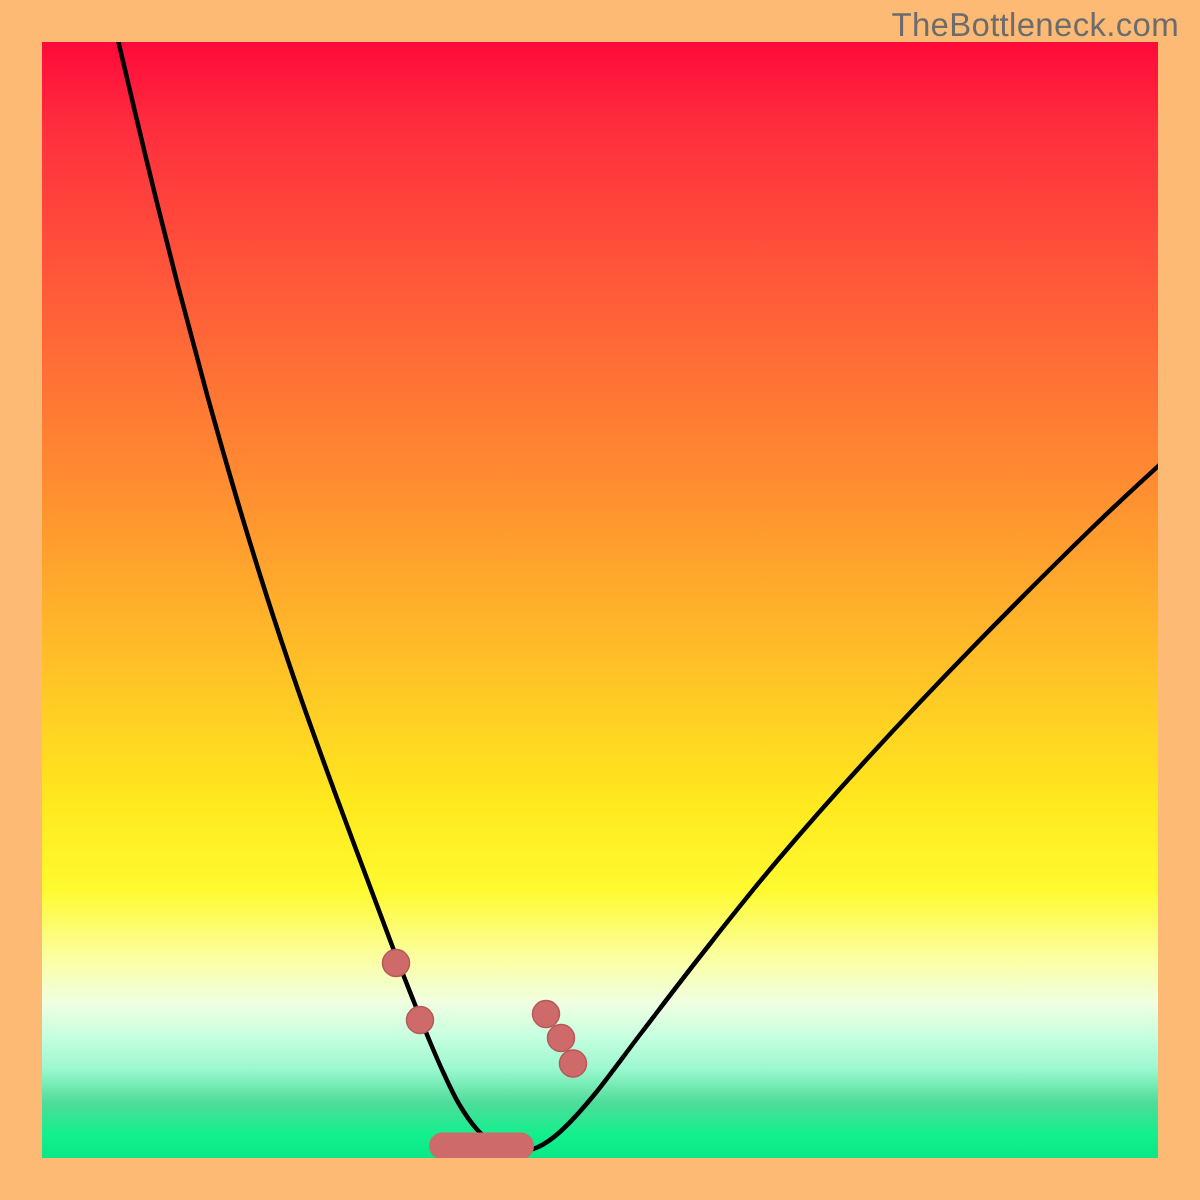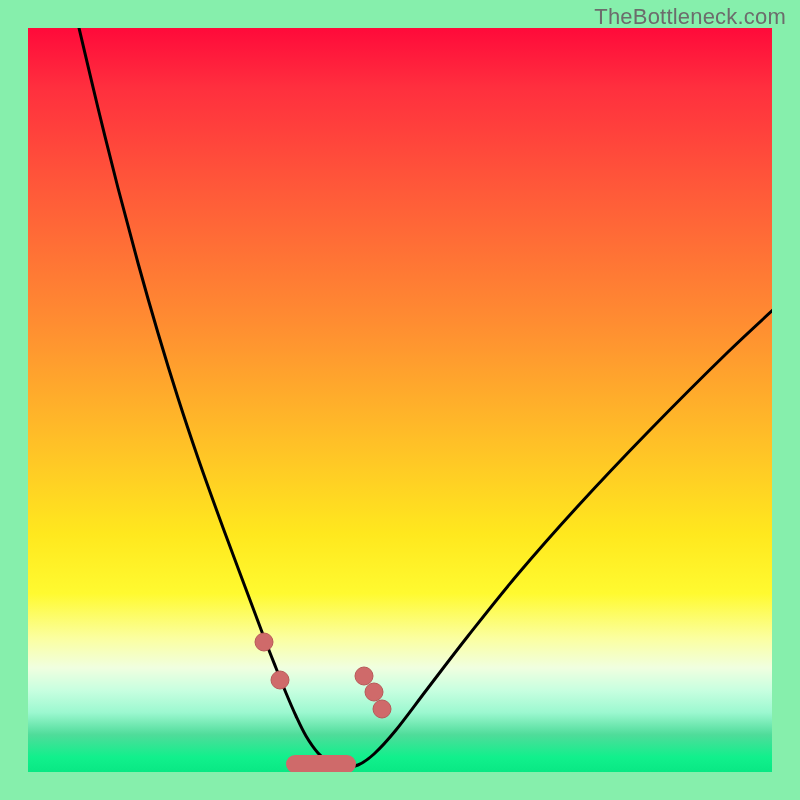--- a/index.html
+++ b/index.html
@@ -10,21 +10,21 @@
     background: #000;
     overflow: hidden;
     font-family: Arial, Helvetica, sans-serif;
   }
   .frame {
     position: absolute;
     left: 0;
     top: 0;
     width: 800px;
     height: 800px;
-    background: #86efac;
+    background: #fdba74;
   }
   .plot {
     position: absolute;
     left: 28px;
     top: 28px;
     width: 744px;
     height: 744px;
     overflow: hidden;
   }
   .gradient {

